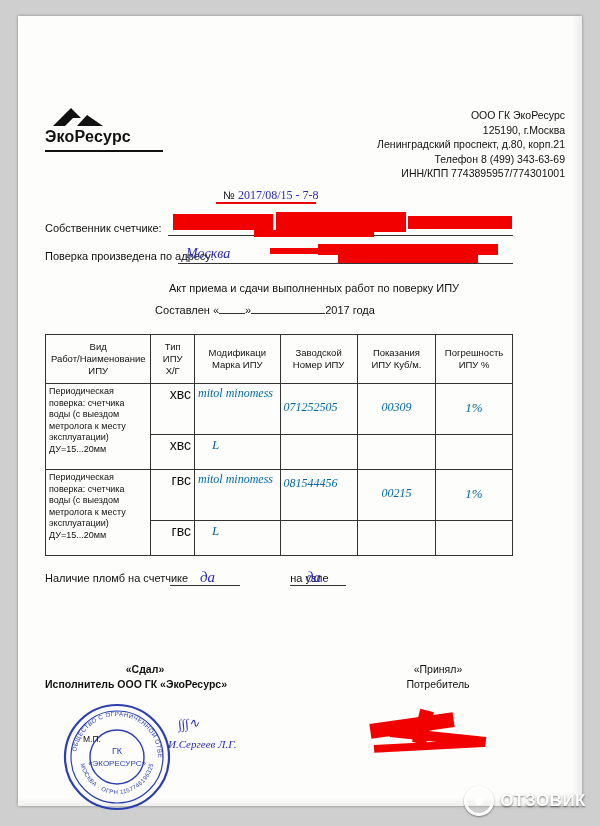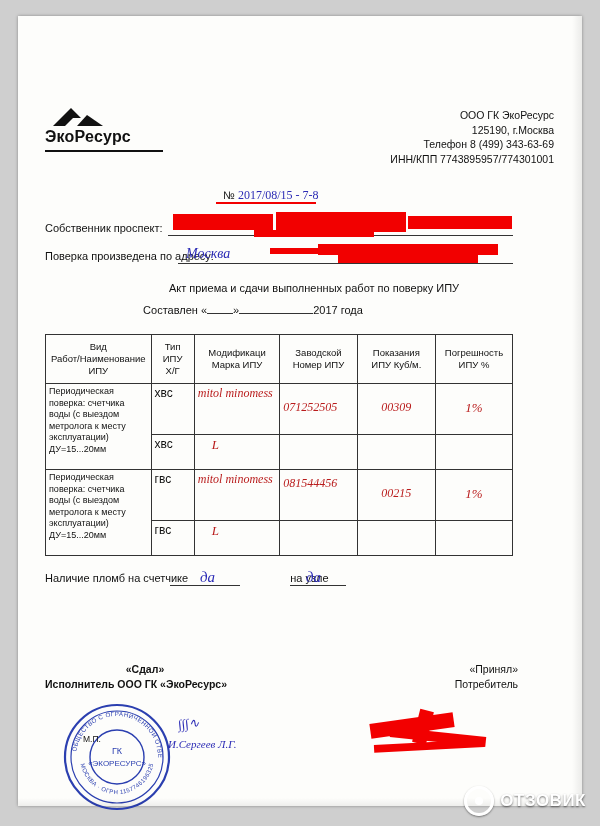--- a/index.html
+++ b/index.html
@@ -37,21 +37,21 @@
   .logo-text{
     position:absolute;left:0;top:22px;
     font-size:16px;font-weight:bold;color:#111;
     letter-spacing:.2px;
   }
   .logo-underline{
     position:absolute;left:0;top:44px;width:118px;height:2px;background:#111;
   }
 
   .company{
-    position:absolute;right:28px;top:92px;
+    position:absolute;right:17px;top:92px;
     text-align:right;font-size:10.5px;line-height:14.5px;color:#111;
   }
 
   .docnum{
     position:absolute;left:205px;top:172px;
     font-size:11px;color:#111;
   }
   .docnum .num{
     font-family:"Liberation Serif", serif;
     color:#2b2bb5;font-size:12px;
@@ -65,21 +65,21 @@
   }
   .r1{left:150px;top:219px;width:345px;}
   .r2{left:160px;top:247px;width:335px;}
 
   .title{
     position:absolute;left:0;top:266px;width:592px;text-align:center;
     font-size:11px;color:#111;
   }
   .sostav{
     position:absolute;left:0;top:288px;width:470px;text-align:center;
-    font-size:11px;color:#111;
+    font-size:11px;color:#111;padding-left:12px;
   }
   .sostav .u{display:inline-block;border-bottom:1px solid #333;}
   .u1{width:26px;}
   .u2{width:74px;}
 
   
   table.main{
     position:absolute;left:27px;top:318px;
     width:468px;border-collapse:collapse;
     font-size:9px;color:#111;
@@ -93,45 +93,45 @@
     text-align:center;font-weight:normal;font-size:9.5px;line-height:12px;
     height:44px;vertical-align:middle;
   }
   .c-vid{width:110px;}
   .c-tip{width:42px;}
   .c-mod{width:86px;}
   .c-zav{width:76px;}
   .c-pok{width:80px;}
   .c-pog{width:74px;}
   td.desc{font-size:9px;line-height:11.5px;}
-  td.tip{text-align:left;vertical-align:middle;font-size:12px;}
+  td.tip{text-align:right;vertical-align:middle;font-size:14px;}
   td.hand{position:relative;}
   .hw{
     font-family:"Liberation Serif", serif;
-    color:#b91c1c;
+    color:#0369a1;
     font-style:italic;
   }
 
   .plomb{
     position:absolute;left:27px;top:556px;font-size:11px;color:#111;
   }
   .pl-rule1{left:152px;top:569px;width:70px;}
   .pl-rule2{left:272px;top:569px;width:56px;}
 
   .para{
     position:absolute;left:27px;top:586px;width:440px;
     font-size:10px;line-height:14px;color:#111;
   }
 
   .sign-left{
     position:absolute;left:27px;top:646px;font-size:10.5px;line-height:15px;color:#111;font-weight:bold;
   }
   .sign-left .c{ text-align:center; width:200px; display:block;}
   .sign-right{
-    position:absolute;left:340px;top:646px;width:160px;text-align:right;
+    position:absolute;left:340px;top:646px;width:160px;text-align:center;
     font-size:10.5px;line-height:15px;color:#111;
   }
 
   
   .stamp{
     position:absolute;left:44px;top:686px;width:110px;height:110px;
   }
   .stamp svg{display:block;}
 
   
@@ -176,30 +176,31 @@
           <path d="M26 20 L36 9 L52 20 Z" fill="#111"></path>
         </svg>
       </div>
       <div class="logo-text">ЭкоРесурс</div>
       <div class="logo-underline"></div>
     </div>
 
     <div class="company">
       <div>ООО ГК ЭкоРесурс</div>
       <div>125190, г.Москва</div>
+      <div>Ленинградский проспект, д.80, корп.21</div>
       <div>Телефон 8 (499) 343-63-69</div>
       <div>ИНН/КПП 7743895957/774301001</div>
     </div>
 
     <div class="docnum">
       <span>№</span>
       <span class="num">2017/08/15 - 7-8</span>
     </div>
 
-    <div class="field-row f1">Собственник проспект:</div>
+    <div class="field-row f1">Собственник счетчике:</div>
     <div class="rule r1"></div>
 
     <div class="field-row f2">Поверка произведена по адресу:</div>
     <div class="rule r2"></div>
     <div class="ink ink-addr">Москва</div>
 
     <div class="title">Акт приема и сдачи выполненных работ по поверку ИПУ</div>
 
     <div class="sostav">
       <span>Составлен «</span><span class="u u1"></span><span>»</span><span class="u u2"></span><span>2017 года</span>

